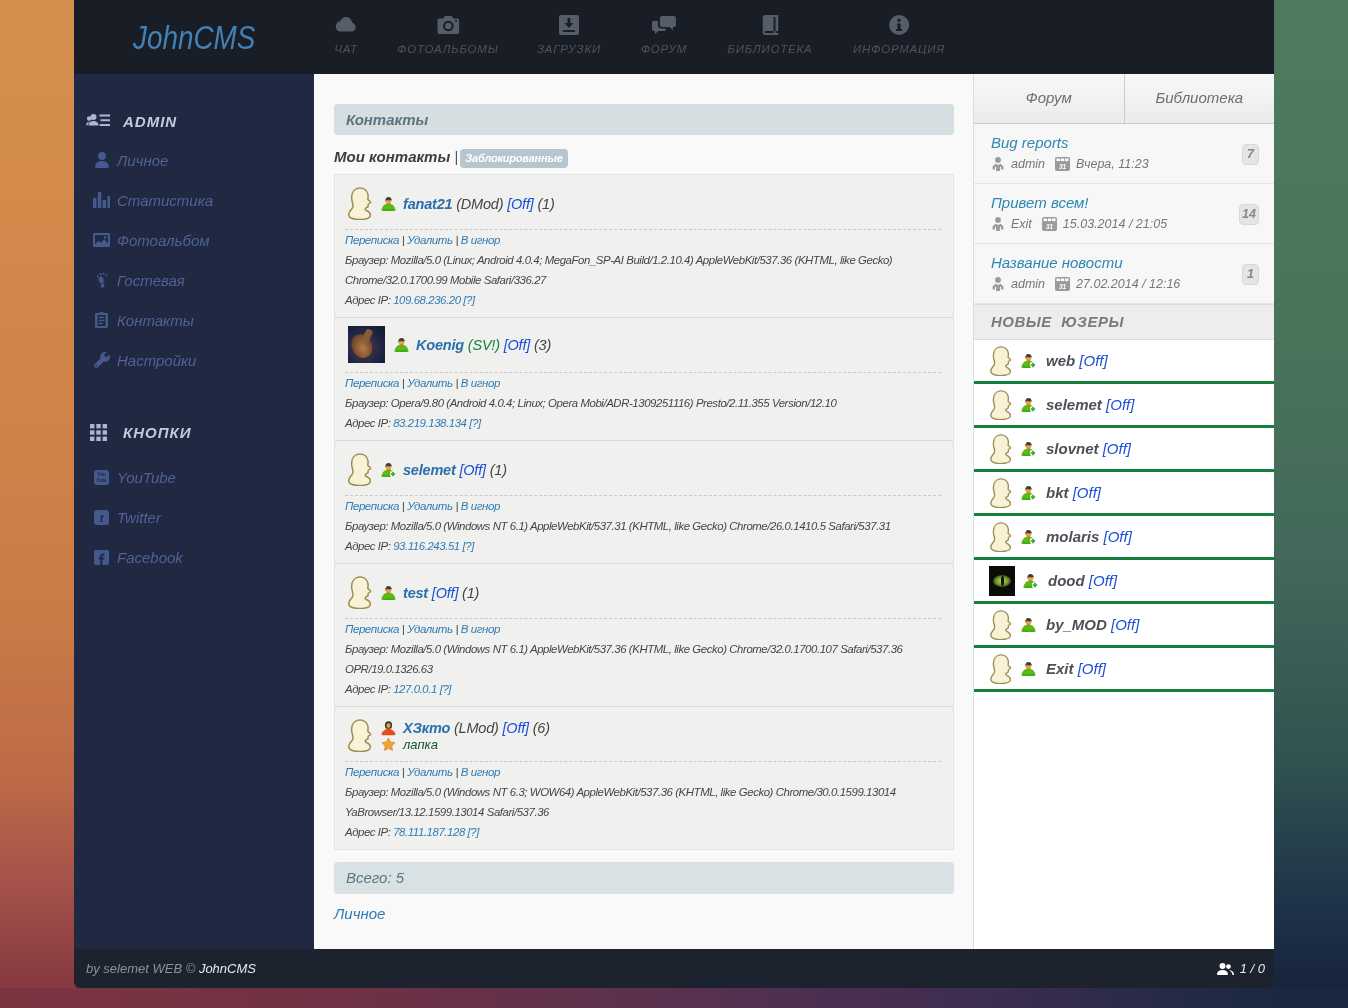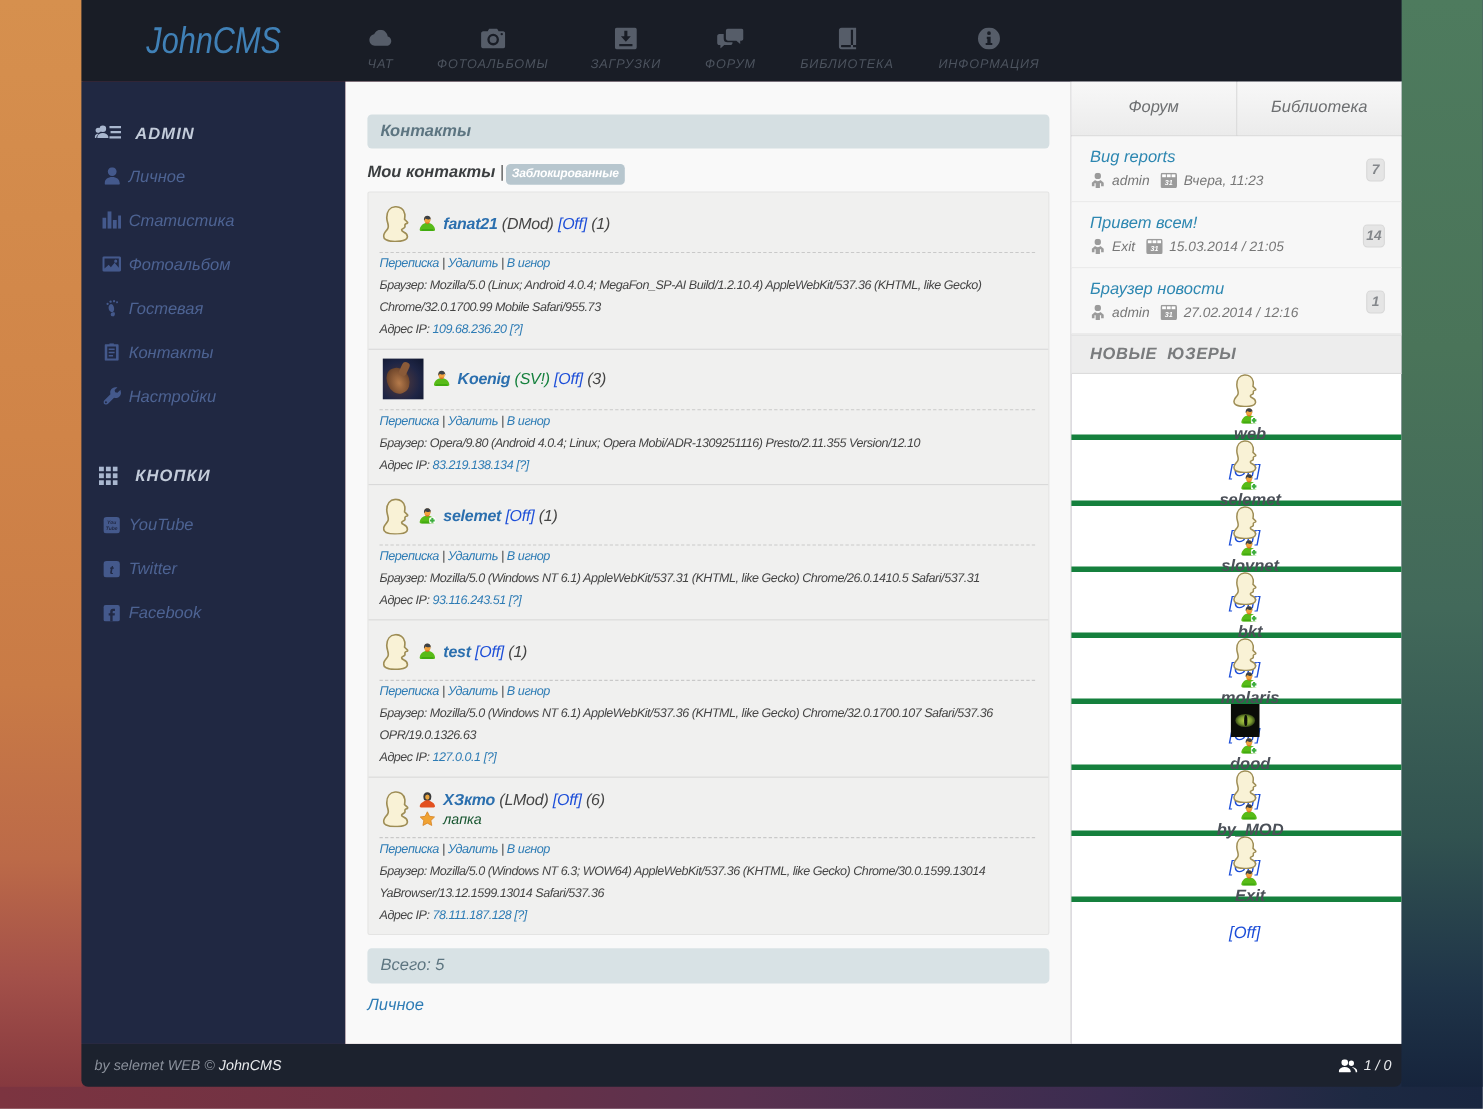--- a/index.html
+++ b/index.html
@@ -7,21 +7,21 @@
  background:linear-gradient(to right,#7c3440 0%,#6d3145 28%,#59314f 50%,#3a2c50 75%,#1d2942 92%,#192640 100%);}
 #bgL{position:absolute;left:0;top:0;width:75px;height:988px;
  background:linear-gradient(#d6904e 0%,#d08448 40%,#c97b46 63%,#bc6a48 79%,#a35049 90%,#86393f 100%);}
 #bgR{position:absolute;right:0;top:0;width:74px;height:988px;
  background:linear-gradient(#4e7b5e 0%,#4a7459 32%,#42695a 56%,#315250 77%,#1f3448 91%,#16243c 100%);}
 #wrap{position:absolute;left:74px;top:0;width:1200px;font-style:italic;}
 
 #topbar{height:74px;background:#191d26;position:relative;}
 #logo{position:absolute;left:59px;top:18px;font-size:34px;color:#4081b7;transform:scaleX(.82);transform-origin:0 0;white-space:nowrap;}
 #nav{position:relative;height:74px;}
-#nav .ni{position:absolute;top:10px;transform:translateX(-50%);}
+#nav .ni{position:absolute;top:0;transform:translateX(-50%);}
 #nav .ni{display:flex;flex-direction:column;align-items:center;}
 #nav .ni .ic{height:30px;display:flex;align-items:center;margin-top:10px;}
 #nav .ni .lb{font-size:11.5px;color:#4c535e;letter-spacing:.8px;margin-top:3px;white-space:nowrap;}
 
 #cols{display:flex;min-height:875px;}
 #sideL{width:240px;background:#202842;flex:none;}
 #content{width:660px;flex:none;background:#f9f9f9;border-right:1px solid #dcdcdc;box-sizing:border-box;padding:30px 19px 0 20px;}
 #sideR{width:300px;flex:none;background:#ffffff;font-size:15px;}
 
 .stitle{display:flex;align-items:center;margin:38px 0 10px 12px;height:18px;}
@@ -55,21 +55,21 @@
 
 .rtitle{height:37px;line-height:36px;background:#ededed;border-bottom:1px solid #dcdcdc;color:#797b7d;font-weight:bold;font-size:15px;letter-spacing:.5px;padding-left:17px;box-sizing:border-box;}
 #rtabs{display:flex;height:50px;box-sizing:border-box;border-bottom:1px solid #c9c9c9;}
 #rtabs .tab{flex:1;background:linear-gradient(#f8f8f8,#ebebeb);text-align:center;line-height:48px;color:#6d6f71;}
 #rtabs .tab.frst{border-right:1px solid #cccccc;}
 .post{padding:9px 15px 0 17px;border-bottom:1px solid #e6e6e6;height:50px;position:relative;background:#f7f7f7;}
 .post .pt{color:#2d87b1;font-size:15px;line-height:20px;}
 .post .pm{margin-top:4px;font-size:12.5px;color:#777;display:flex;align-items:center;}
 .post .pm .mt{margin:0 10px 0 6px;}
 .badge{position:absolute;right:15px;top:50%;margin-top:-10px;background:#e5e5e5;border:1px solid #d8d8d8;border-radius:4px;color:#84878b;font-weight:bold;font-size:12.5px;padding:1px 2px;line-height:17px;min-width:11px;text-align:center;}
-.urow{height:60px;box-sizing:border-box;border-bottom:5px solid #15803d;display:flex;align-items:center;padding-left:15px;flex-direction:column;}
+.urow{height:44px;box-sizing:border-box;border-bottom:3px solid #15803d;display:flex;align-items:center;padding-left:15px;}
 .urow .av{flex:none;}
 .urow .uic{margin:0 0 0 8px;flex:none;}
 .urow .un{margin-left:10px;font-weight:bold;color:#4b5058;}
 
 #footer{height:39px;background:#1c222e;border-radius:0 0 6px 6px;display:flex;align-items:center;justify-content:space-between;padding:0 9px 0 12px;font-size:13px;}
 #footer .fl{color:#8b919c;}
 #footer .fl b{color:#e8eaed;font-weight:normal;}
 #footer .fr{color:#e8eaed;display:flex;align-items:center;}
 </style></head>
 <body>
@@ -255,21 +255,21 @@
                     <path fill="#e2641f" d="M5.2 6.4c.4 1.5 1.3 2.4 2.3 2.4s1.9-.9 2.3-2.4c-.6.5-1.4.8-2.3.8s-1.7-.3-2.3-.8z" opacity=".7"></path>
                     <path fill="#3c4146" d="M7.5 1.1c-1.9 0-3.1 1.4-3.1 3.2 0 .4.1.9.2 1.2.5-.4.9-1.2 1.1-1.8.7.6 2.3 1 3.7.6.5-.2.9-.4 1.1-.6.1.6.3 1.3.2 1.8.1-.3.2-.8.2-1.2-.3-1.8-1.5-3.2-3.4-3.2z"></path>
                   </svg><span class="nm">fanat21</span> <span style="color:#454545">(DMod)</span> <span class="red">[Off]</span> (1)</div>
               </div>
             </div>
 <div class="dash"></div>
             <div class="cl">
               <div class="cl lnks"><span class="blue">Переписка</span> <span style="color:#454545">|</span> <span class="blue">Удалить</span> <span style="color:#454545">|</span> <span class="blue">В игнор</span></div>
             </div>
             <div class="cl">Браузер: Mozilla/5.0 (Linux; Android 4.0.4; MegaFon_SP-AI Build/1.2.10.4) AppleWebKit/537.36 (KHTML, like Gecko)</div>
-            <div class="cl">Chrome/32.0.1700.99 Mobile Safari/955.73</div>
+            <div class="cl">Chrome/32.0.1700.99 Mobile Safari/336.27</div>
             <div class="cl">Адрес IP: <span class="blue">109.68.236.20</span> <span class="blue">[?]</span></div>
           </div>
           <div class="citem" style="padding-top:8px">
             <div class="chead">
               <div class="av" style="width:37px;height:37px;margin-right:9px;background:radial-gradient(circle at 42% 58%,#5a4030 0%,#3a3040 30%,#1e2545 60%,#10172e 100%);position:relative;overflow:hidden">
                 <div style="position:absolute;left:4px;top:8px;width:20px;height:24px;background:radial-gradient(ellipse at 50% 60%,#b57a4a,#7a4e30 60%,#4a2f20);border-radius:45% 55% 50% 50%;transform:rotate(-20deg)"></div>
                 <div style="position:absolute;left:16px;top:3px;width:7px;height:13px;background:#8a5a38;border-radius:3px;transform:rotate(25deg)"></div>
               </div>
               <div style="flex:1">
 <div class="cname"><svg class="uic" width="15" height="16" viewBox="0 0 15 16">
@@ -406,21 +406,21 @@
               <rect x="1.5" y="1.5" width="3.4" height="2.6" fill="#fff"></rect>
               <rect x="5.8" y="1.5" width="3.4" height="2.6" fill="#fff"></rect>
               <rect x="10.1" y="1.5" width="3.4" height="2.6" fill="#fff"></rect>
               <text x="7.5" y="11.5" font-size="6.5" fill="#fff" text-anchor="middle" font-weight="bold" font-family="Liberation Sans">31</text>
             </svg>
             <span style="margin-left:6px">15.03.2014 / 21:05</span>
           </div>
 <span class="badge">14</span>
         </div>
 <div class="post">
-          <div class="pt">Браузер новости</div>
+          <div class="pt">Название новости</div>
 <div class="pm">
             <svg width="14" height="14" viewBox="0 0 13 13">
               <path fill="#9b9b9b" d="M6.5 0a2.7 2.7 0 100 5.4A2.7 2.7 0 006.5 0zM4.2 6.2L1.5 8.5v3h2.2V9h1V13h3.6V9h1v2.5h2.2v-3L8.8 6.2c-.6.6-1.4 1-2.3 1-.9 0-1.7-.4-2.3-1z"></path>
             </svg>
             <span class="mt">admin</span>
             <svg width="15" height="14" viewBox="0 0 15 14">
               <rect width="15" height="14" rx="2" fill="#9b9b9b"></rect>
               <rect x="1.5" y="1.5" width="3.4" height="2.6" fill="#fff"></rect>
               <rect x="5.8" y="1.5" width="3.4" height="2.6" fill="#fff"></rect>
               <rect x="10.1" y="1.5" width="3.4" height="2.6" fill="#fff"></rect>

